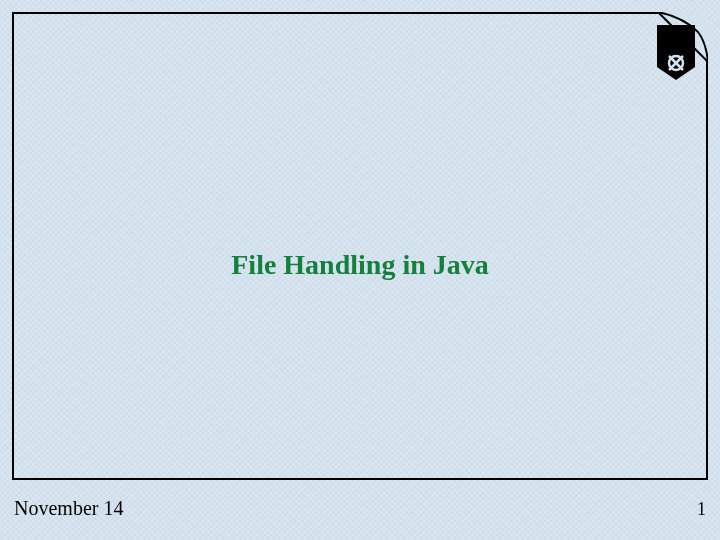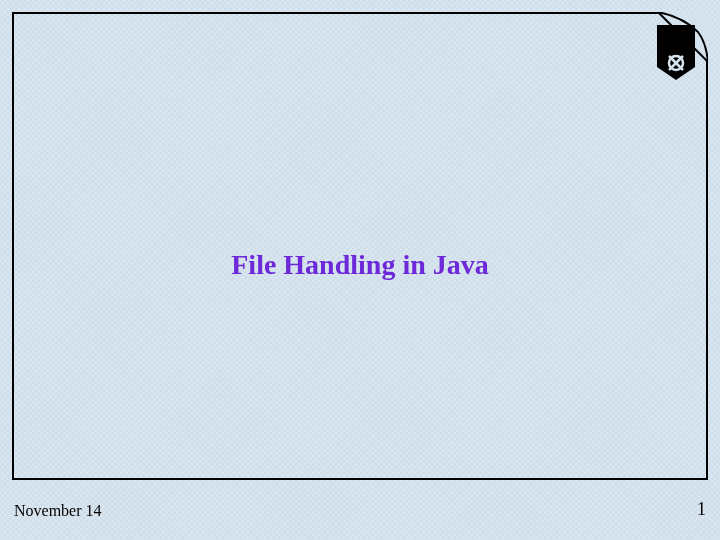--- a/index.html
+++ b/index.html
@@ -46,28 +46,28 @@
     .logo-badge svg {
       display: block;
     }
     .slide-title {
       position: absolute;
       top: 50%;
       left: 50%;
       transform: translate(-50%, -65%);
       font-size: 28px;
       font-weight: bold;
-      color: #6d28d9;
+      color: #15803d;
       white-space: nowrap;
     }
     .footer-date {
       position: absolute;
       bottom: 20px;
       left: 14px;
-      font-size: 16px;
+      font-size: 20px;
       color: #000;
       text-align: right;
     }
     .footer-page {
       position: absolute;
       bottom: 20px;
       right: 14px;
       font-size: 18px;
       color: #000;
     }

